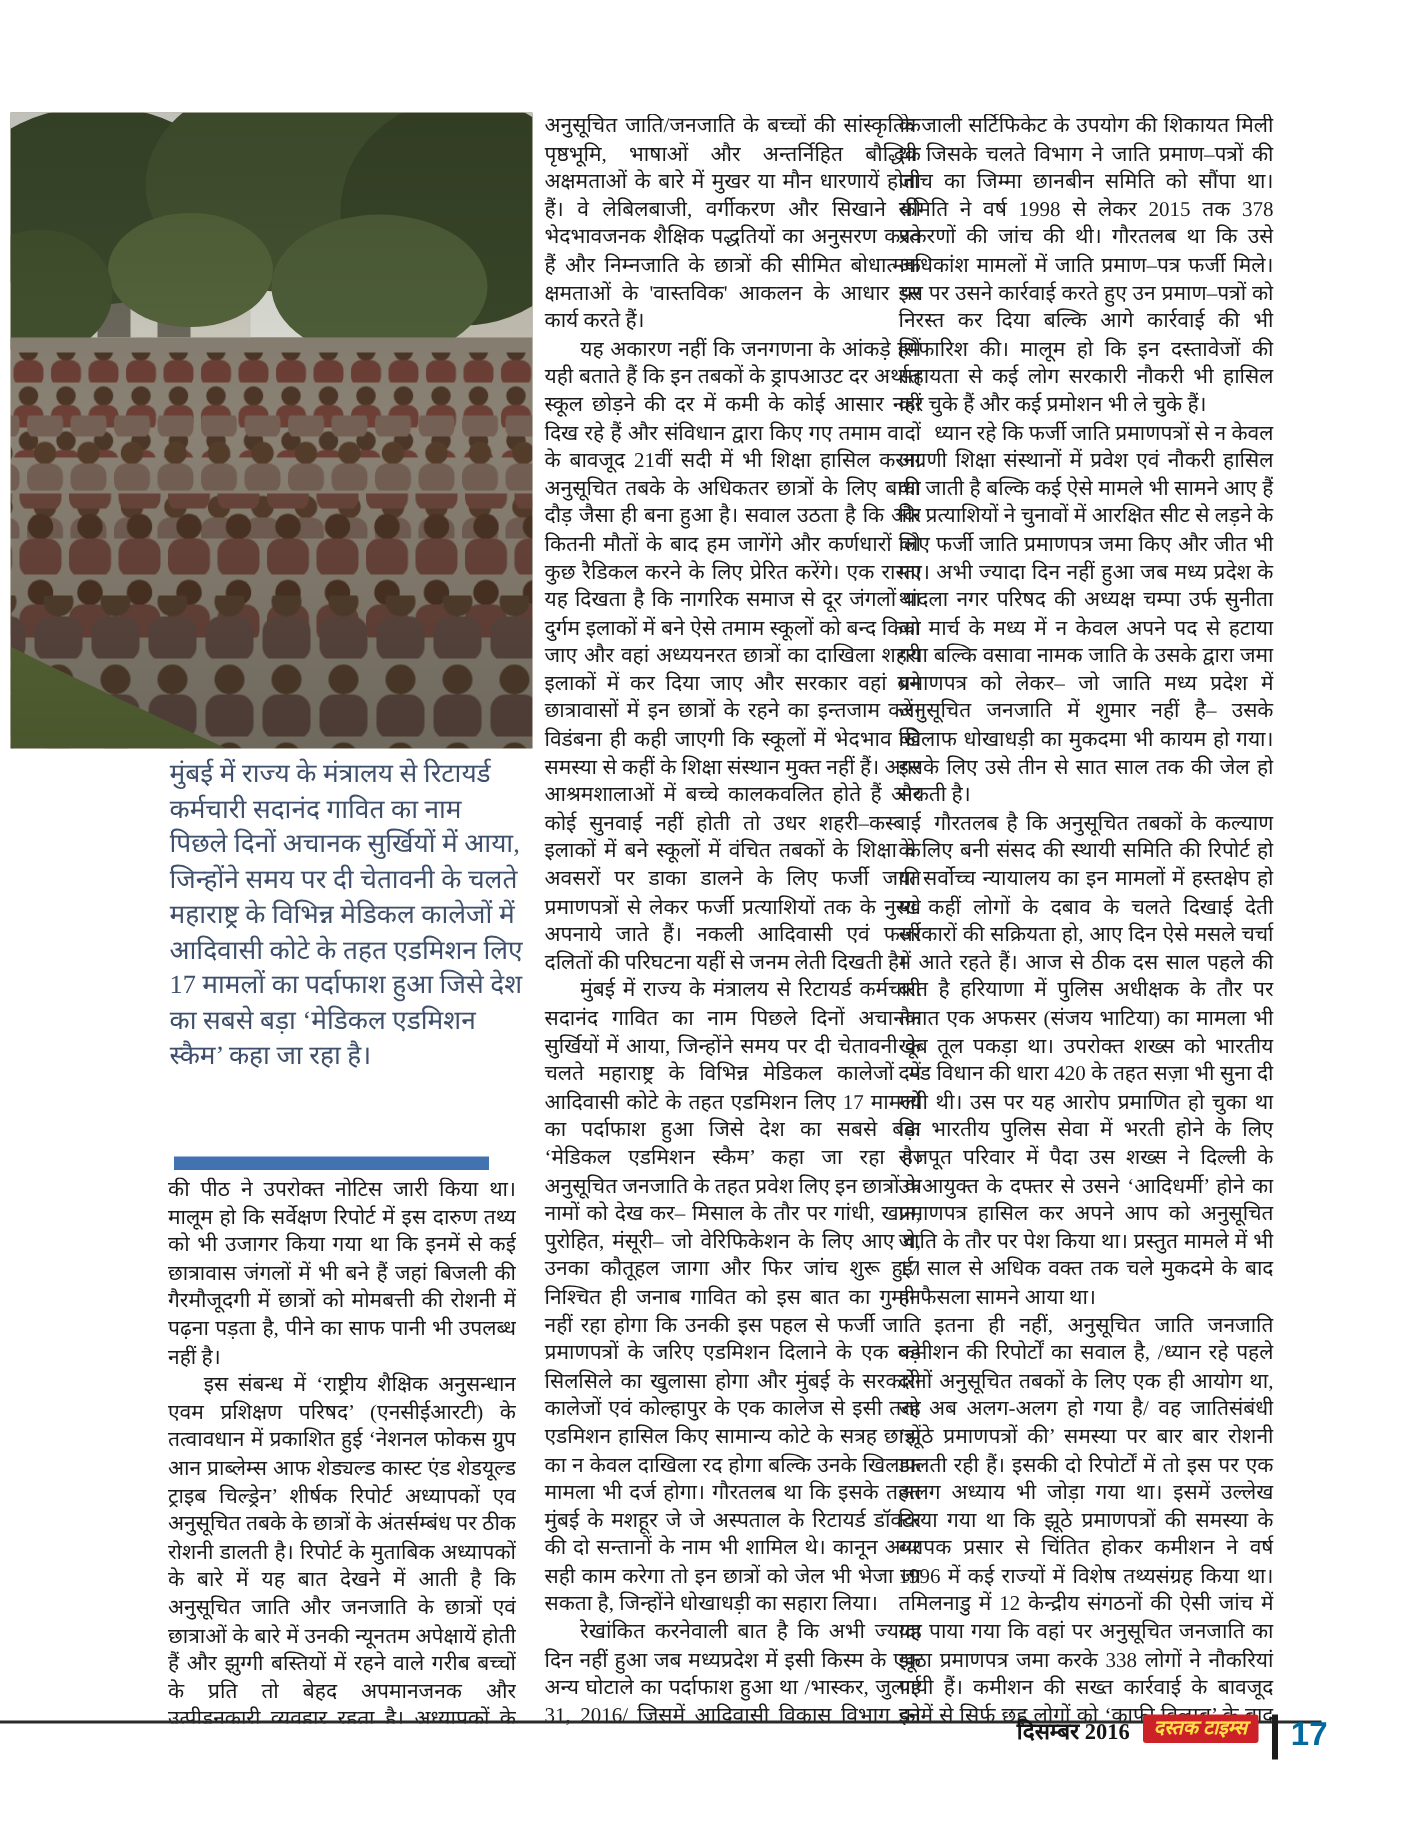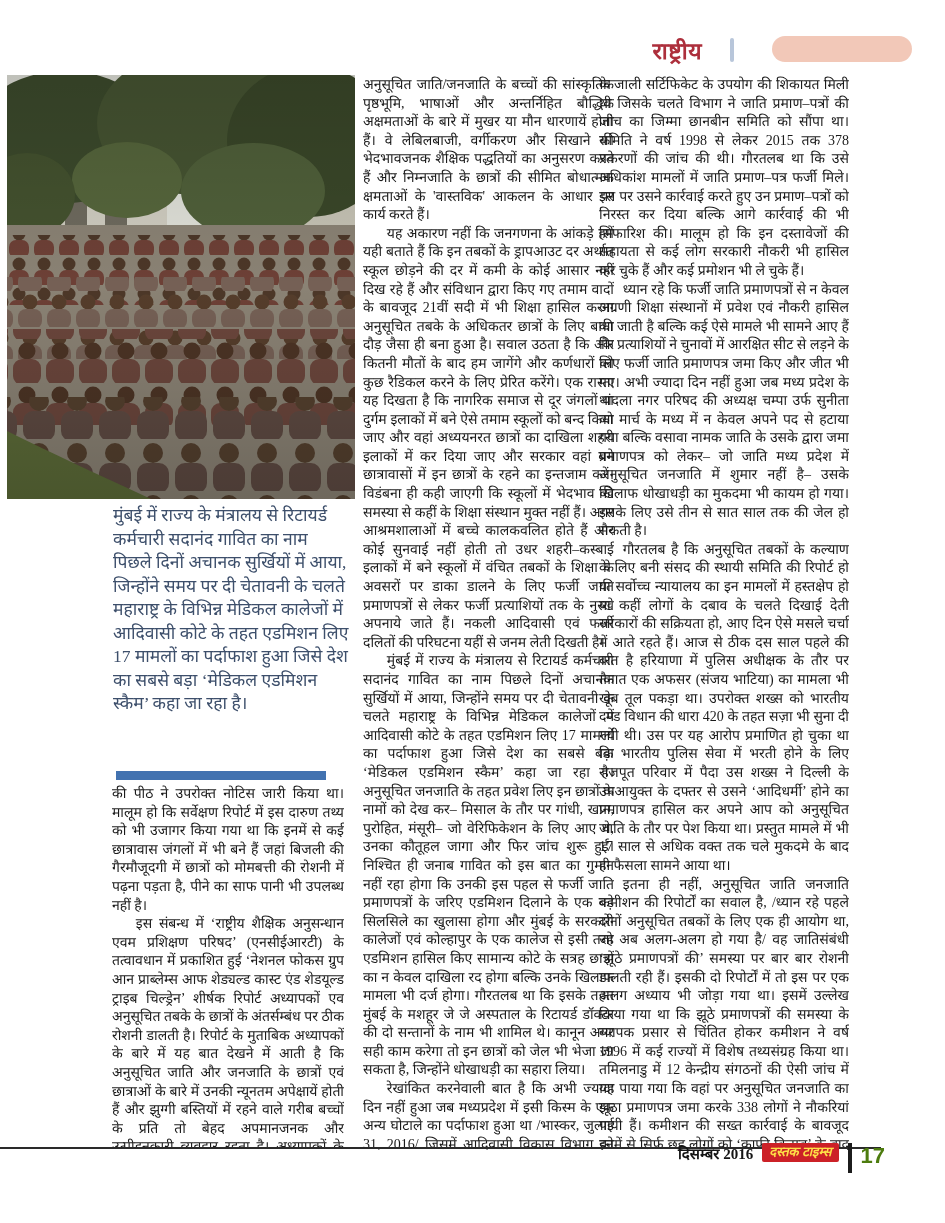--- a/index.html
+++ b/index.html
@@ -49,32 +49,27 @@
   
   .footer-rule { position:absolute; left:0; top:1147px; width:881px; height:2px; background:#2a2a2a; }
   .footer { position:absolute; top:1143px; right:60px; height:30px; display:flex; align-items:flex-start; gap:9px; }
   .footer-date { font-size:15px; font-weight:bold; color:#141414; }
   .footer-logo {
     background:#cc2127; color:#fde047; font-weight:bold; font-style:italic;
     font-size:13px; padding:1px 7px 2px; border-radius:2px; line-height:16px;
     font-family:"Liberation Sans","DejaVu Sans",sans-serif; white-space:nowrap;
   }
   .footer-sep { width:4px; height:30px; background:#1c1c1c; }
-  .footer-page { font-size:22px; font-weight:bold; color:#4d7c0f; font-family:"Liberation Sans","DejaVu Sans",sans-serif; }
+  .footer-page { font-size:22px; font-weight:bold; color:#0369a1; font-family:"Liberation Sans","DejaVu Sans",sans-serif; }
 </style>
 </head>
 <body>
 
 <div class="page">
 
-  <div class="header">
-    <span class="section-label">राष्ट्रीय</span>
-    <span class="header-sep"></span>
-    <span class="masked-pill"></span>
-  </div>
 
   <div class="photo">
     <svg width="348" height="424" viewBox="0 0 348 424">
       <defs>
         <pattern id="crowdA" width="25" height="30" patternUnits="userSpaceOnUse">
           <circle cx="12" cy="9" r="6.5" fill="#4c3728"></circle>
           <rect x="2" y="15" width="20" height="18" rx="7" fill="#6d4036"></rect>
         </pattern>
         <pattern id="crowdB" width="29" height="36" patternUnits="userSpaceOnUse" patternTransform="translate(9,0)">
           <circle cx="14" cy="11" r="7.5" fill="#553d2b"></circle>

